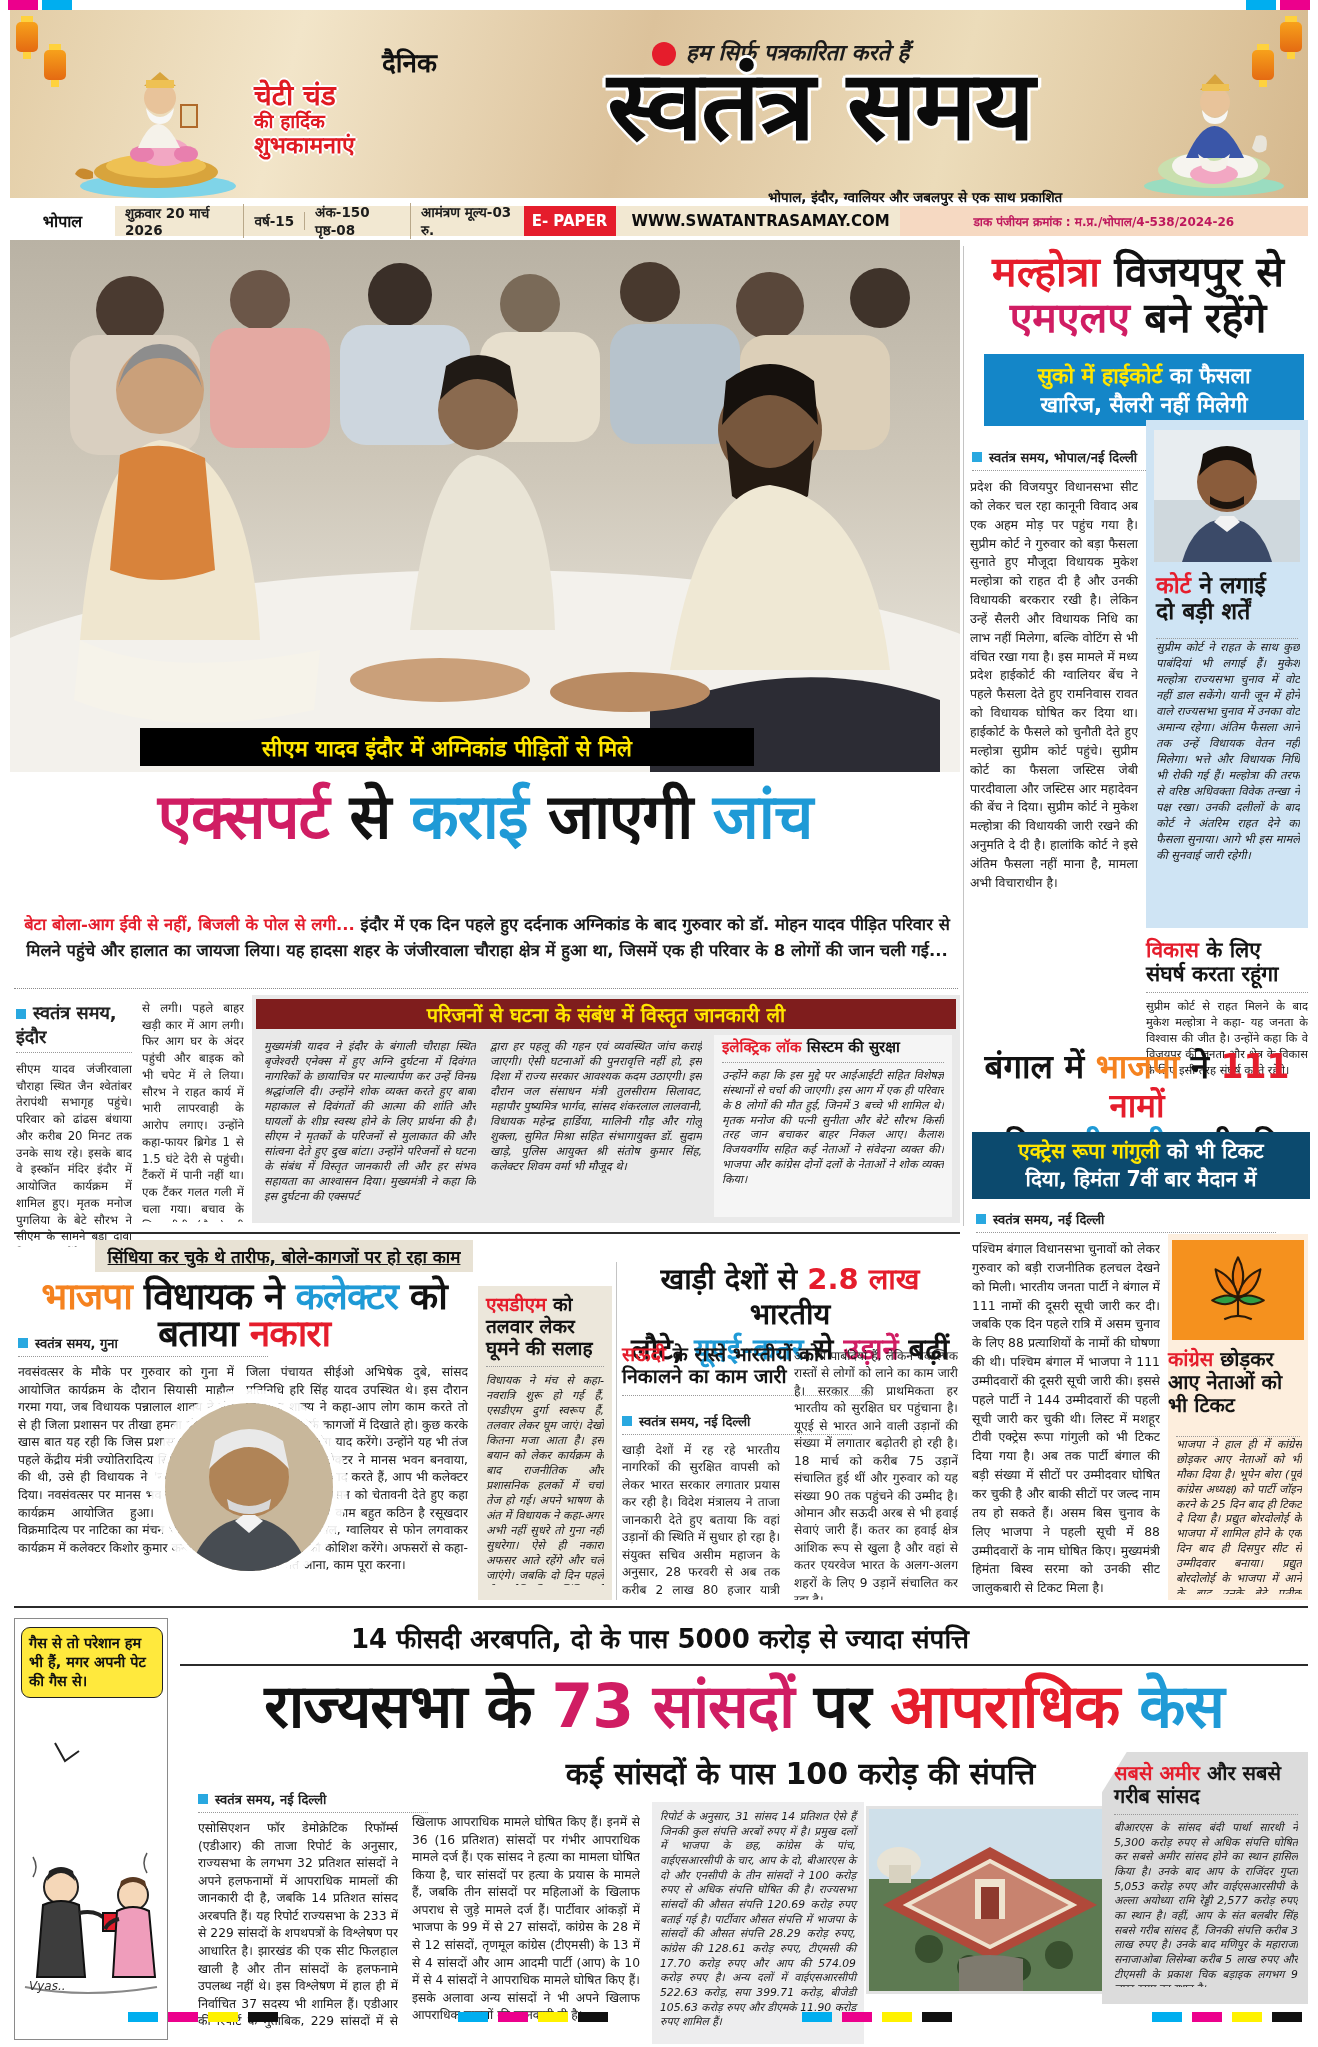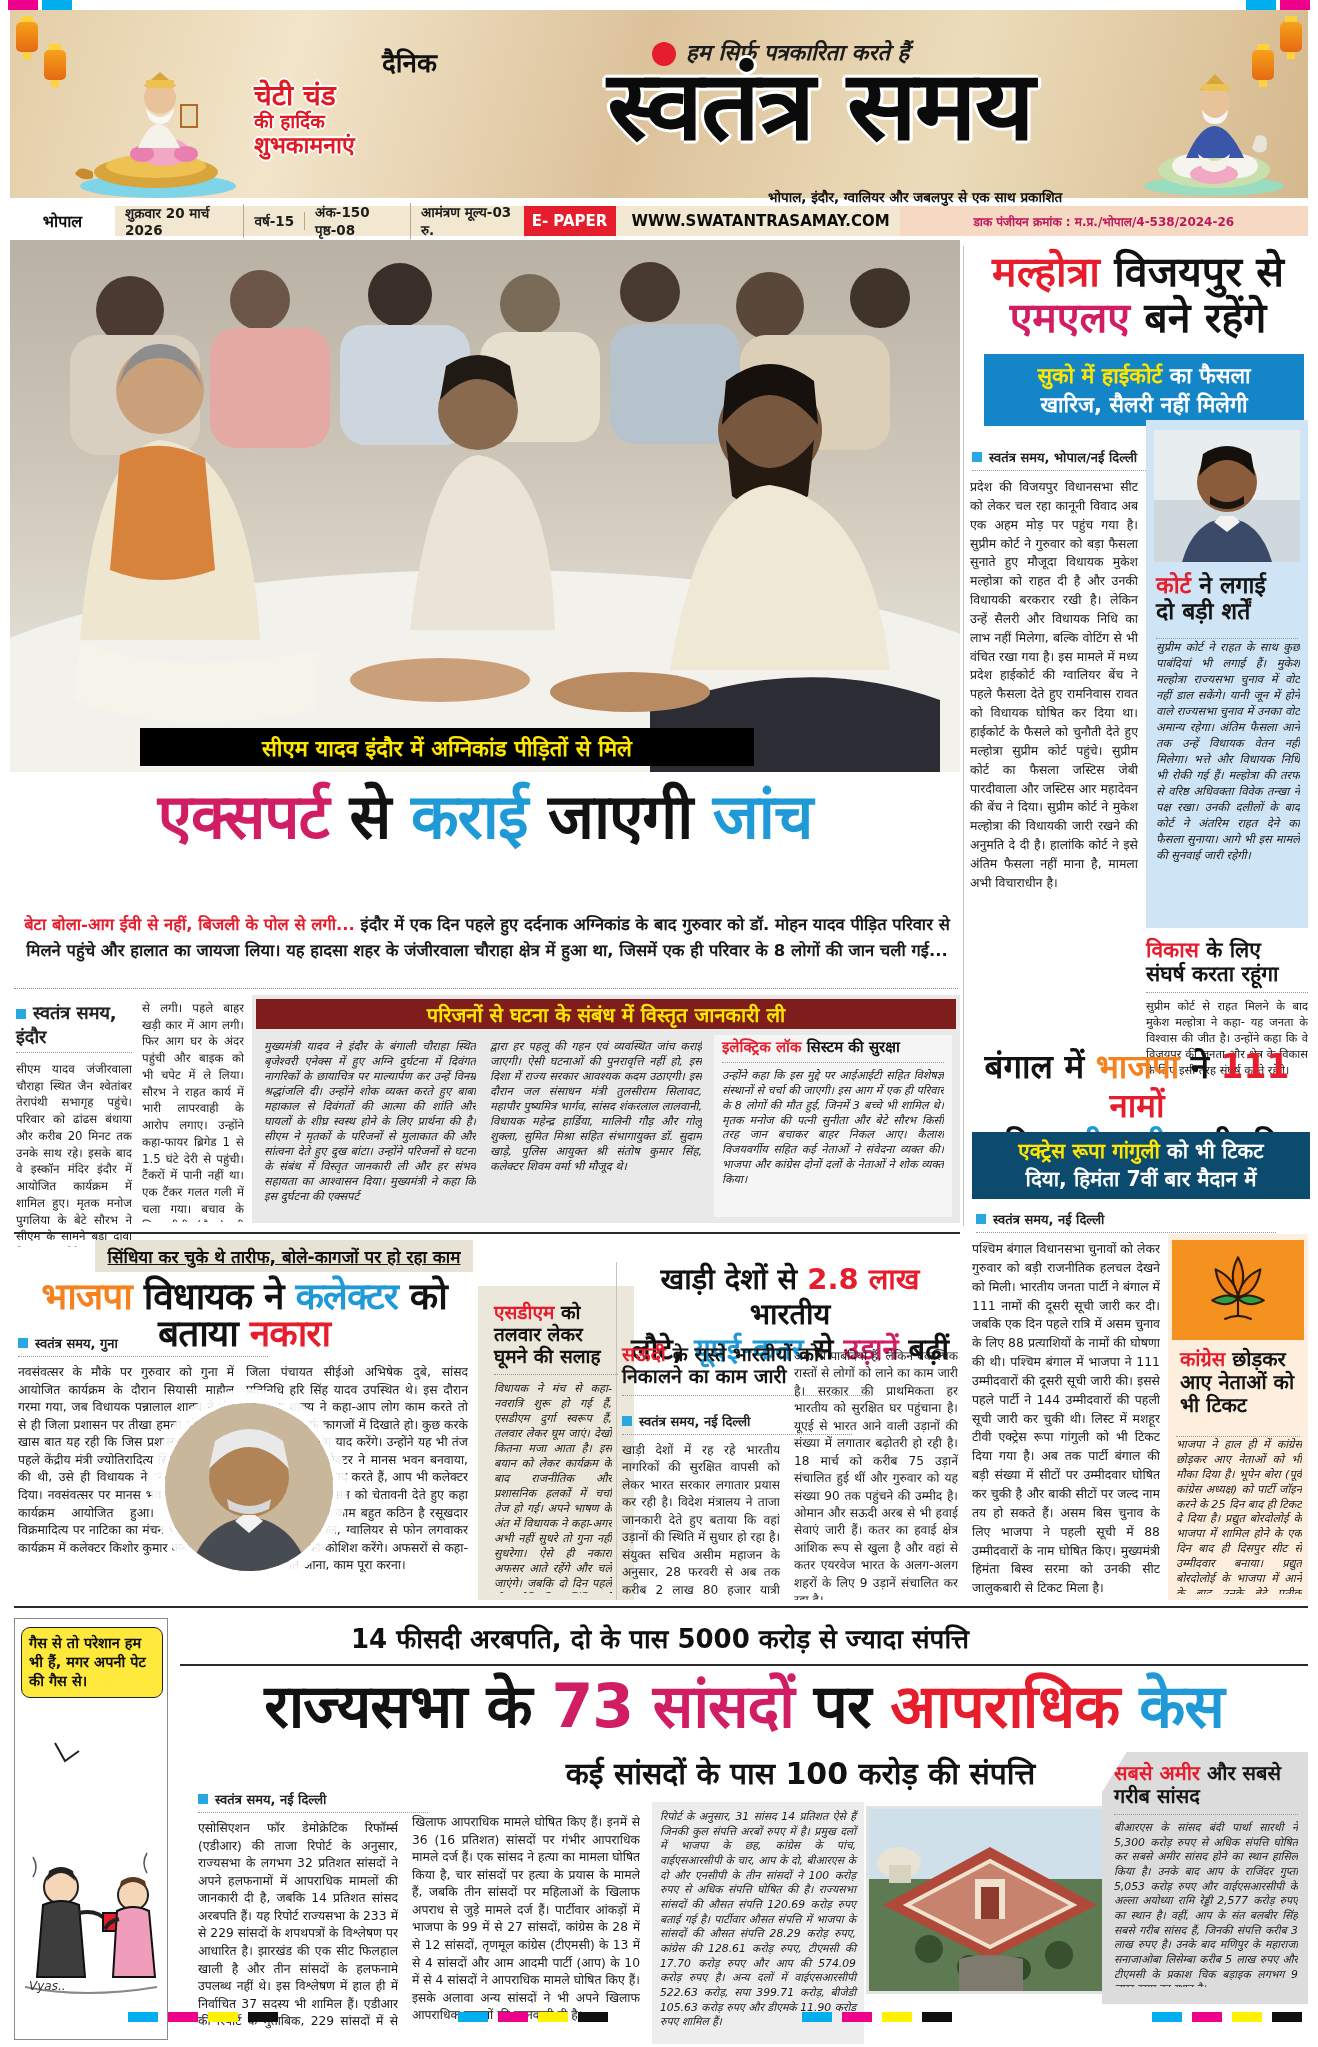--- a/index.html
+++ b/index.html
@@ -319,21 +319,21 @@
             <path d="M50 12 Q62 34 50 56 Q38 34 50 12 Z" fill="#f07d12"></path>
             <path d="M24 26 Q46 36 50 58 Q28 54 24 26 Z" fill="#f07d12"></path>
             <path d="M76 26 Q54 36 50 58 Q72 54 76 26 Z" fill="#f07d12"></path>
             <path d="M20 62 Q38 52 50 60 Q38 72 20 62 Z" fill="#2f9e44"></path>
             <path d="M80 62 Q62 52 50 60 Q62 72 80 62 Z" fill="#2f9e44"></path>
             <path d="M50 60 L50 80" fill="none"></path>
             <path d="M34 84 Q50 76 66 84" fill="none"></path>
           </g>
         </svg>
       </div>
-      <div class="abs boxtitle" style="left:12px;top:114px;width:126px;font-size:20px;">
+      <div class="abs boxtitle" style="left:0;top:114px;width:126px;font-size:20px;">
         <div><span class="c-red">कांग्रेस</span><span> छोड़कर</span></div>
         <div>आए नेताओं को</div>
         <div>भी टिकट</div>
       </div>
       <div class="abs dotrule" style="left:8px;top:196px;width:124px;"></div>
       <div class="abs bt it" style="left:8px;top:204px;width:126px;height:156px;font-size:11.2px;line-height:1.33;">भाजपा ने हाल ही में कांग्रेस छोड़कर आए नेताओं को भी मौका दिया है। भूपेन बोरा (पूर्व कांग्रेस अध्यक्ष) को पार्टी जॉइन करने के 25 दिन बाद ही टिकट दे दिया है। प्रद्युत बोरदोलोई के भाजपा में शामिल होने के एक दिन बाद ही दिसपुर सीट से उम्मीदवार बनाया। प्रद्युत बोरदोलोई के भाजपा में आने के बाद उनके बेटे प्रतीक बोरदोलोई ने बड़ा फैसला लिया। उन्होंने कांग्रेस उम्मीदवार के रूप में चुनाव न लड़ने का ऐलान किया। इस संबंध में उन्होंने कांग्रेस अध्यक्ष मल्लिकार्जुन खड़गे को पत्र भी लिखा। पत्र में कहा कि पिता के भाजपा में शामिल होने के बाद उनका कांग्रेस उम्मीदवार बने रहना उचित नहीं होगा।</div>
     </div>
   </div>
 
   <div>
@@ -349,21 +349,21 @@
     <div class="abs photo" style="left:160px;top:1398px;width:168px;height:168px;border-radius:50%;border:5px solid #fff;box-shadow:0 0 0 9px rgba(255,255,255,0.9);">
       <svg width="168" height="168" viewBox="0 0 168 168">
         <rect width="168" height="168" fill="#c8b79b"></rect>
         <circle cx="84" cy="74" r="40" fill="#b08457"></circle>
         <path d="M44 66 q40 -44 80 0 l-6 -28 q-34 -24 -68 0z" fill="#e9e9e9"></path>
         <path d="M62 96 q22 14 44 0 l-2 10 q-20 10 -40 0z" fill="#d8d8d8"></path>
         <path d="M24 168 Q40 118 84 114 Q128 118 144 168 Z" fill="#474c52"></path>
         <path d="M70 118 l14 12 l14 -12 l-8 -6 l-12 0z" fill="#f2f2f2"></path>
       </svg>
     </div>
-    <div class="abs sdmbox" style="left:478px;top:1286px;width:156px;height:314px;padding:16px;box-sizing:border-box;">
+    <div class="abs sdmbox" style="left:478px;top:1286px;width:134px;height:314px;padding:8px;box-sizing:border-box;">
       <div class="boxtitle" style="font-size:19px;">
         <div><span class="c-red">एसडीएम</span><span> को</span></div>
         <div>तलवार लेकर</div>
         <div>घूमने की सलाह</div>
       </div>
       <div class="dotrule"></div>
       <div class="bt it" style="width:118px;height:212px;font-size:11.2px;line-height:1.34;">विधायक ने मंच से कहा-नवरात्रि शुरू हो गई हैं, एसडीएम दुर्गा स्वरूप हैं, तलवार लेकर घूम जाएं। देखो कितना मजा आता है। इस बयान को लेकर कार्यक्रम के बाद राजनीतिक और प्रशासनिक हलकों में चर्चा तेज हो गई। अपने भाषण के अंत में विधायक ने कहा-अगर अभी नहीं सुधरे तो गुना नहीं सुधरेगा। ऐसे ही नकारा अफसर आते रहेंगे और चले जाएंगे। जबकि दो दिन पहले ही ज्योतिरादित्य सिंधिया ने गुना प्रशासन की सराहना की थी।</div>
     </div>
   </div>
 

